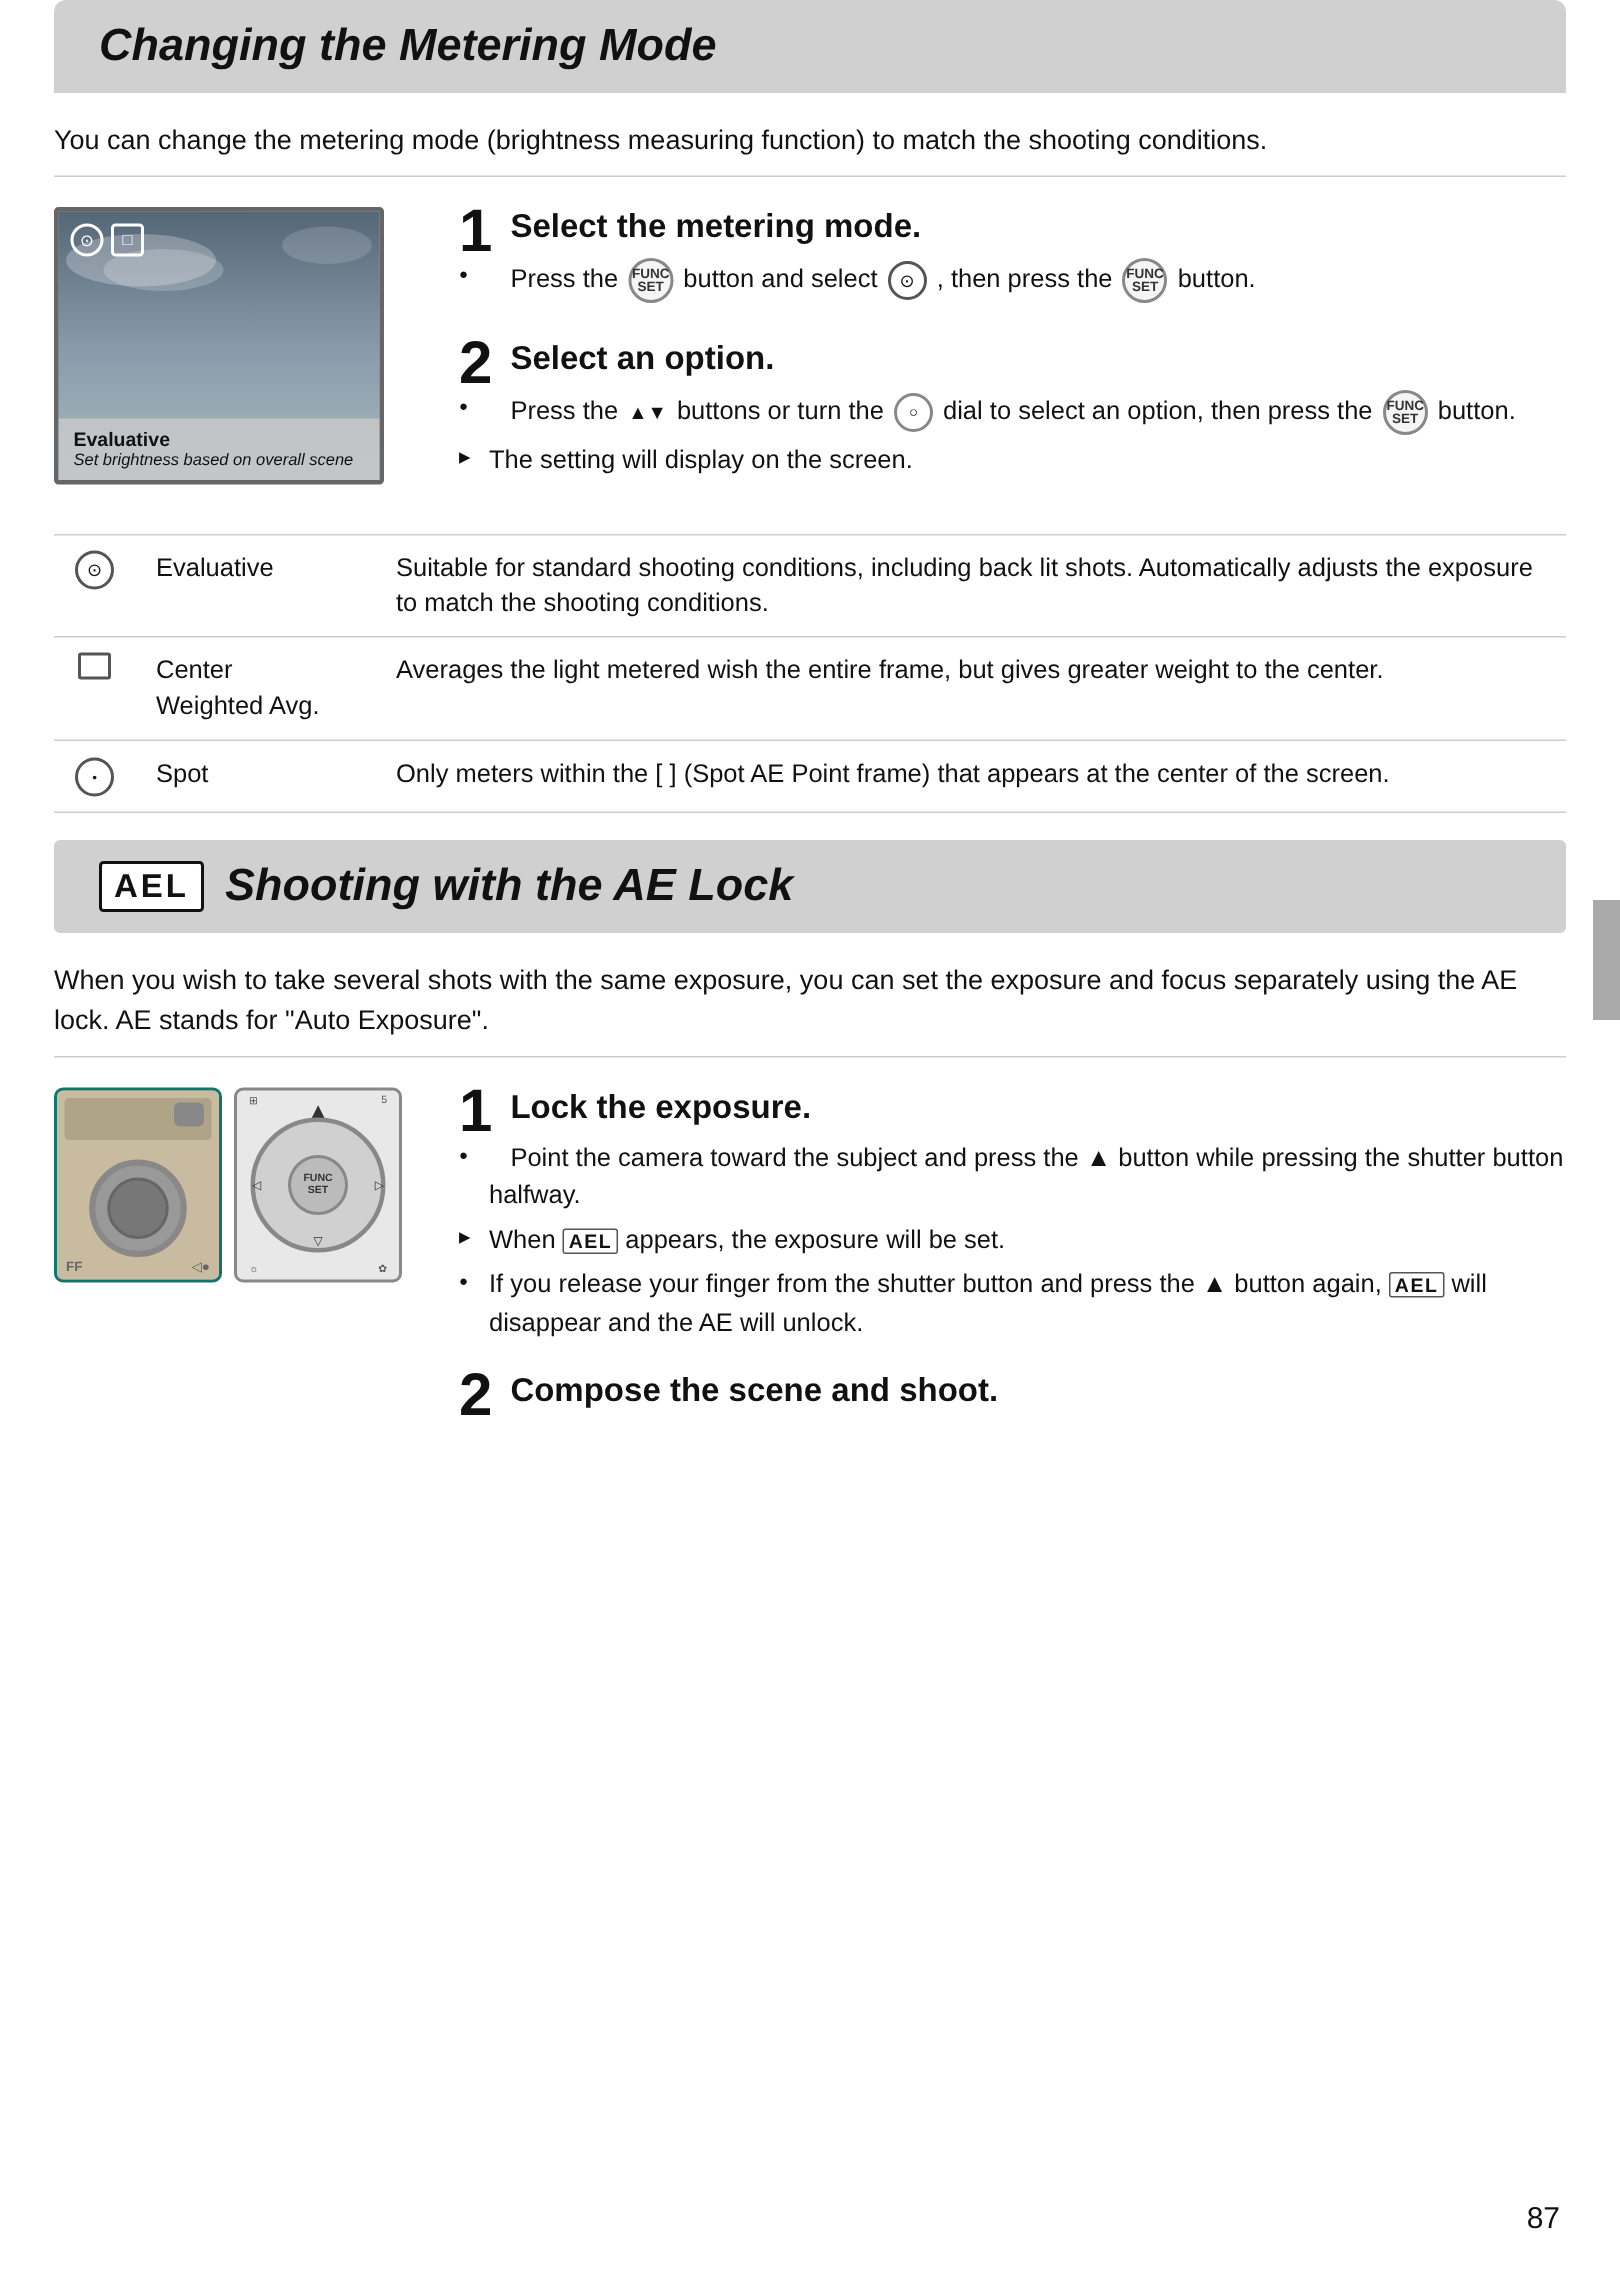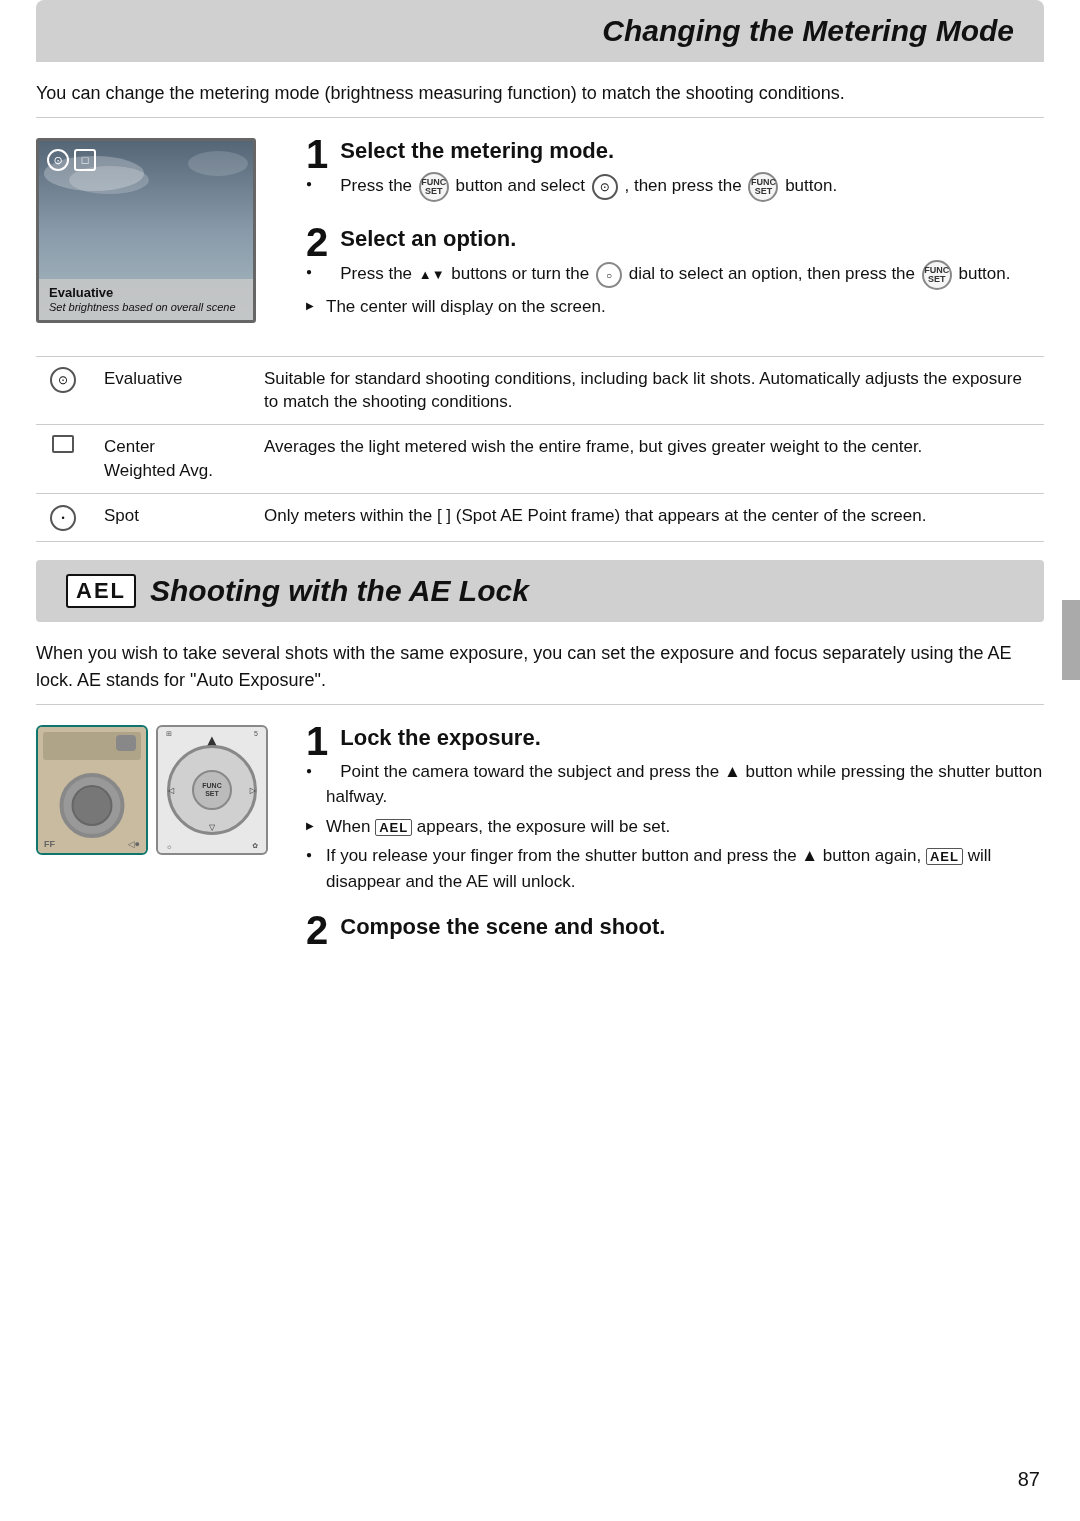--- a/index.html
+++ b/index.html
@@ -19,21 +19,20 @@
       background: #fff;
       position: relative;
     }
 
     
     .section-header {
       background: #d0d0d0;
       border-radius: 8px 8px 0 0;
       padding: 14px 30px;
       margin-bottom: 0;
-      text-align: right;
     }
     .section-header h2 {
       font-size: 30px;
       font-weight: 900;
       color: #111;
       font-style: italic;
     }
     .section-header-ael {
       background: #d0d0d0;
       border-radius: 4px;
@@ -431,21 +430,21 @@
               <ul>
                 <li class="bullet">
                   Press the <span class="up-down-arrows">▲▼</span> buttons or turn the
                   <span class="dial-icon">○</span>
                   dial to select an option, then press the
                   <span class="func-btn">
                       <span class="func-btn-inner">FUNC<br>SET</span>
                     </span>
                   button.
                 </li>
-                <li class="arrow">The center will display on the screen.</li>
+                <li class="arrow">The setting will display on the screen.</li>
               </ul>
             </div>
           </div>
         </div>
       </div>
 
       <table class="options-table">
         <tbody>
           <tr>
             <td class="option-icon-cell">

